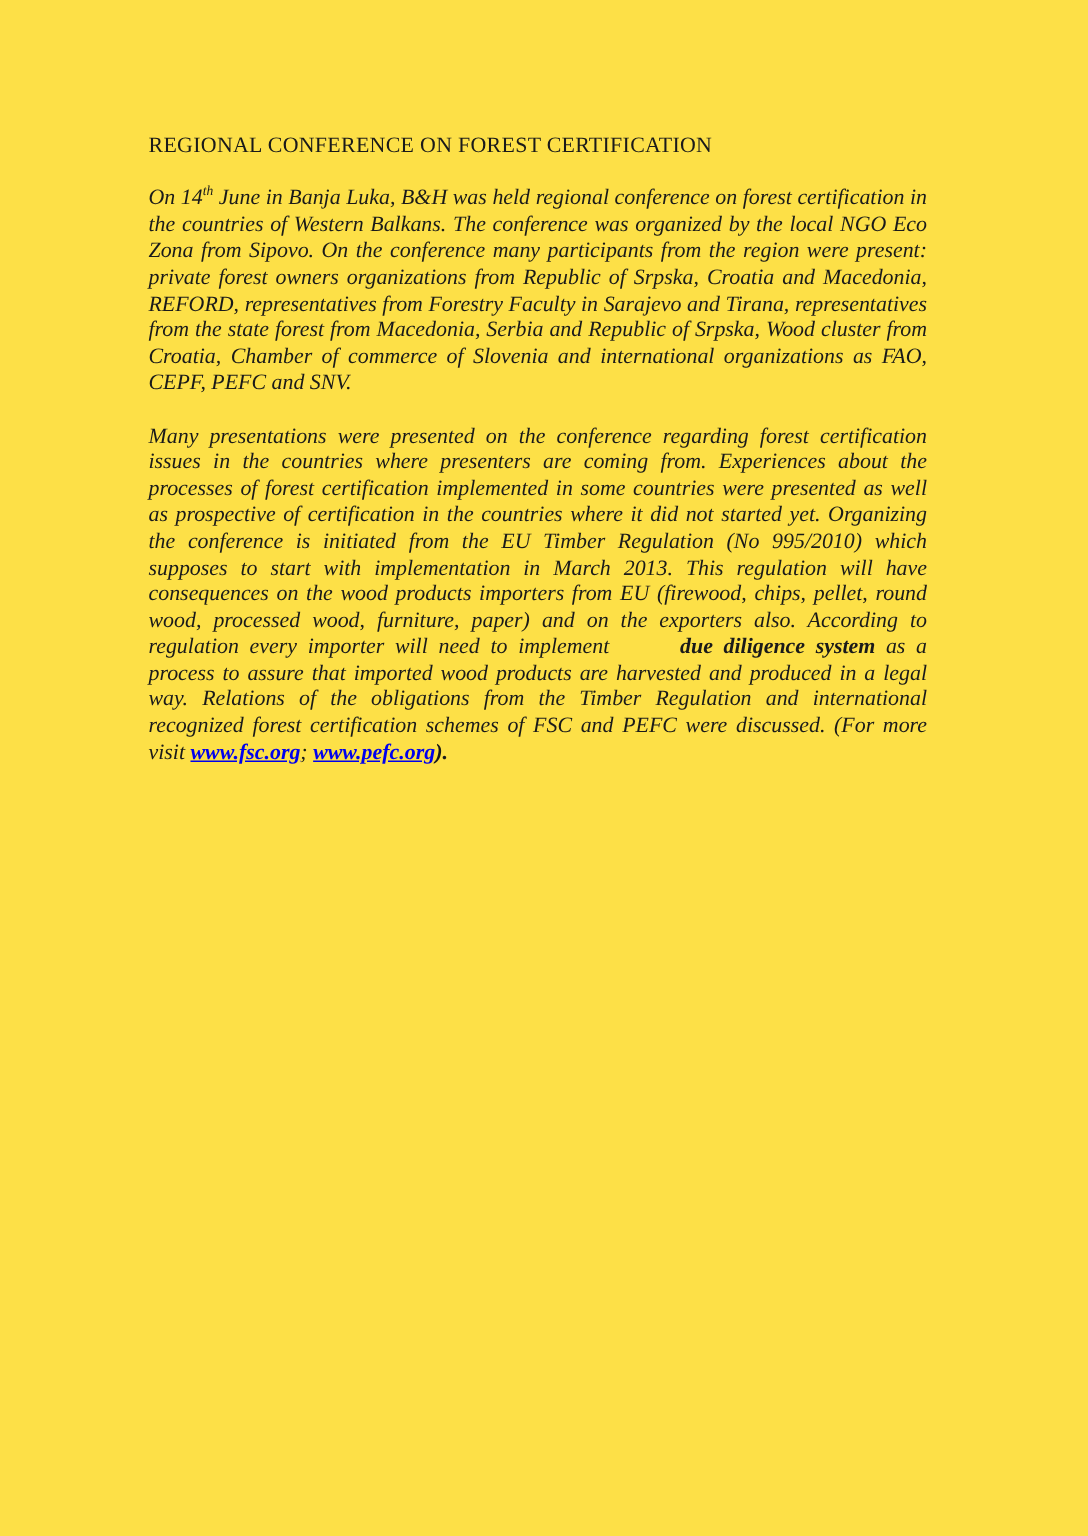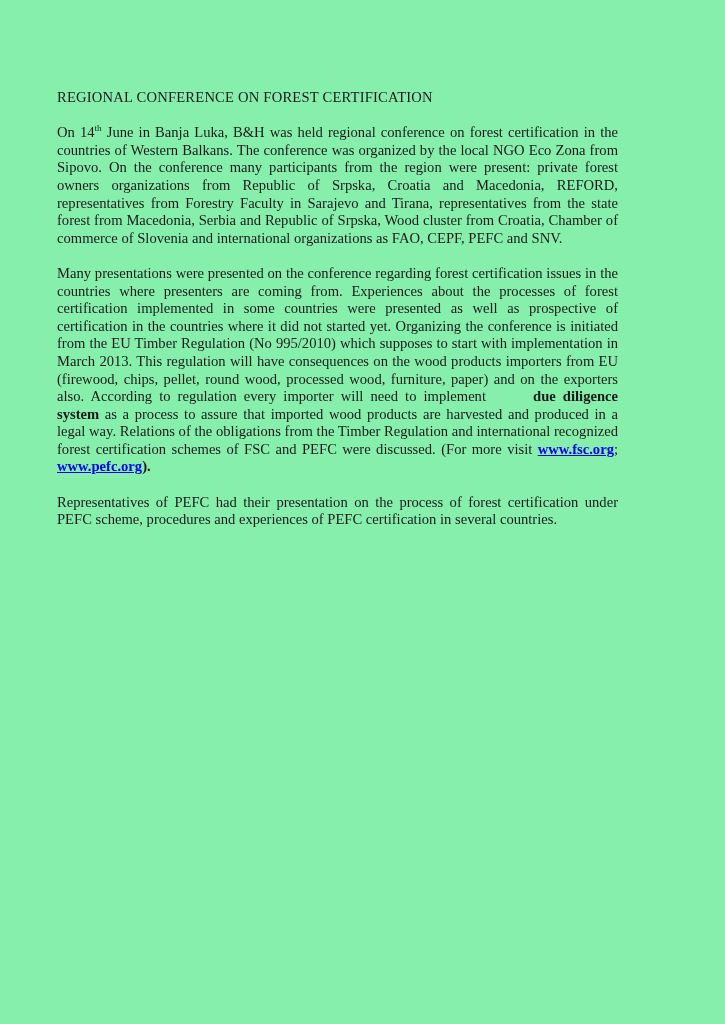--- a/index.html
+++ b/index.html
@@ -4,40 +4,41 @@
 <style>
   html, body {
     margin: 0;
     padding: 0;
     background: #ffffff;
   }
   .page {
     position: relative;
     width: 725px;
     height: 1024px;
-    background: #86efac;
+    background: #fde047;
     box-sizing: border-box;
-    padding: 89px 107px 0 57px;
+    padding: 89px 107px 0 99px;
     font-family: "Liberation Serif", "DejaVu Serif", serif;
     font-size: 14.6px;
     line-height: 17.6px;
     color: #1a1a1a;
     overflow: hidden;
   }
   .doc-title {
     font-size: 14.6px;
     font-weight: normal;
     line-height: 17.6px;
     margin: 0 0 17.6px 0;
     text-align: left;
     letter-spacing: 0.2px;
   }
   .doc-paragraph {
     margin: 0 0 17.6px 0;
     text-align: justify;
+    font-style: italic;
   }
   .sup-ord {
     font-size: 0.62em;
     vertical-align: super;
     line-height: 0;
   }
   .bold-phrase {
     font-weight: bold;
     margin-left: 40px;
   }
@@ -56,15 +57,14 @@
 <body>
 
 <div class="page">
 
   <h1 class="doc-title">REGIONAL CONFERENCE ON FOREST CERTIFICATION</h1>
 
   <p class="doc-paragraph"><span>On 14</span><sup class="sup-ord">th</sup><span> June in Banja Luka, B&amp;H was held regional conference on forest certification in the countries of Western Balkans. The conference was organized by the local NGO Eco Zona from Sipovo. On the conference many participants from the region were present: private forest owners organizations from Republic of Srpska, Croatia and Macedonia, REFORD, representatives from Forestry Faculty in Sarajevo and Tirana, representatives from the state forest from Macedonia, Serbia and Republic of Srpska, Wood cluster from Croatia, Chamber of commerce of Slovenia and international organizations as FAO, CEPF, PEFC and SNV.</span></p>
 
   <p class="doc-paragraph"><span>Many presentations were presented on the conference regarding forest certification issues in the countries where presenters are coming from. Experiences about the processes of forest certification implemented in some countries were presented as well as prospective of certification in the countries where it did not started yet. Organizing the conference is initiated from the EU Timber Regulation (No 995/2010) which supposes to start with implementation in March 2013. This regulation will have consequences on the wood products importers from EU (firewood, chips, pellet, round wood, processed wood, furniture, paper) and on the exporters also. According to regulation every importer will need to implement </span><strong class="bold-phrase">due diligence system</strong><span> as a process to assure that imported wood products are harvested and produced in a legal way. Relations of the obligations from the Timber Regulation and international recognized forest certification schemes of FSC and PEFC were discussed. (For more visit </span><a class="doc-link">www.fsc.org</a><span>; </span><a class="doc-link">www.pefc.org</a><strong class="bold-tail">).</strong></p>
 
-  <p class="doc-paragraph">Representatives of PEFC had their presentation on the process of forest certification under PEFC scheme, procedures and experiences of PEFC certification in several countries.</p>
 
 </div>
 
 </body></html>

